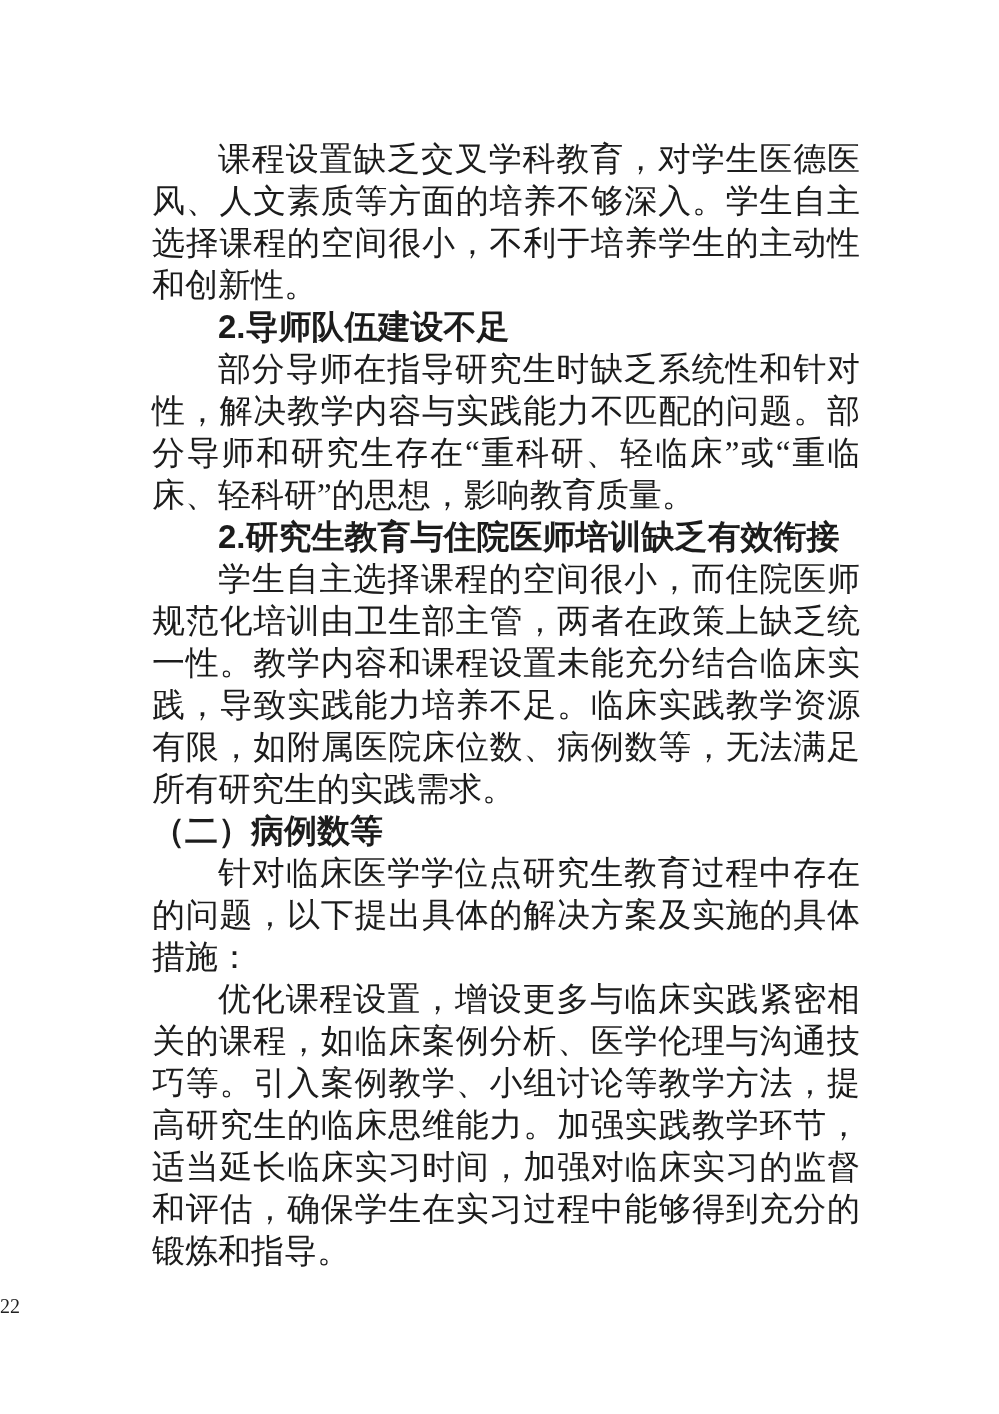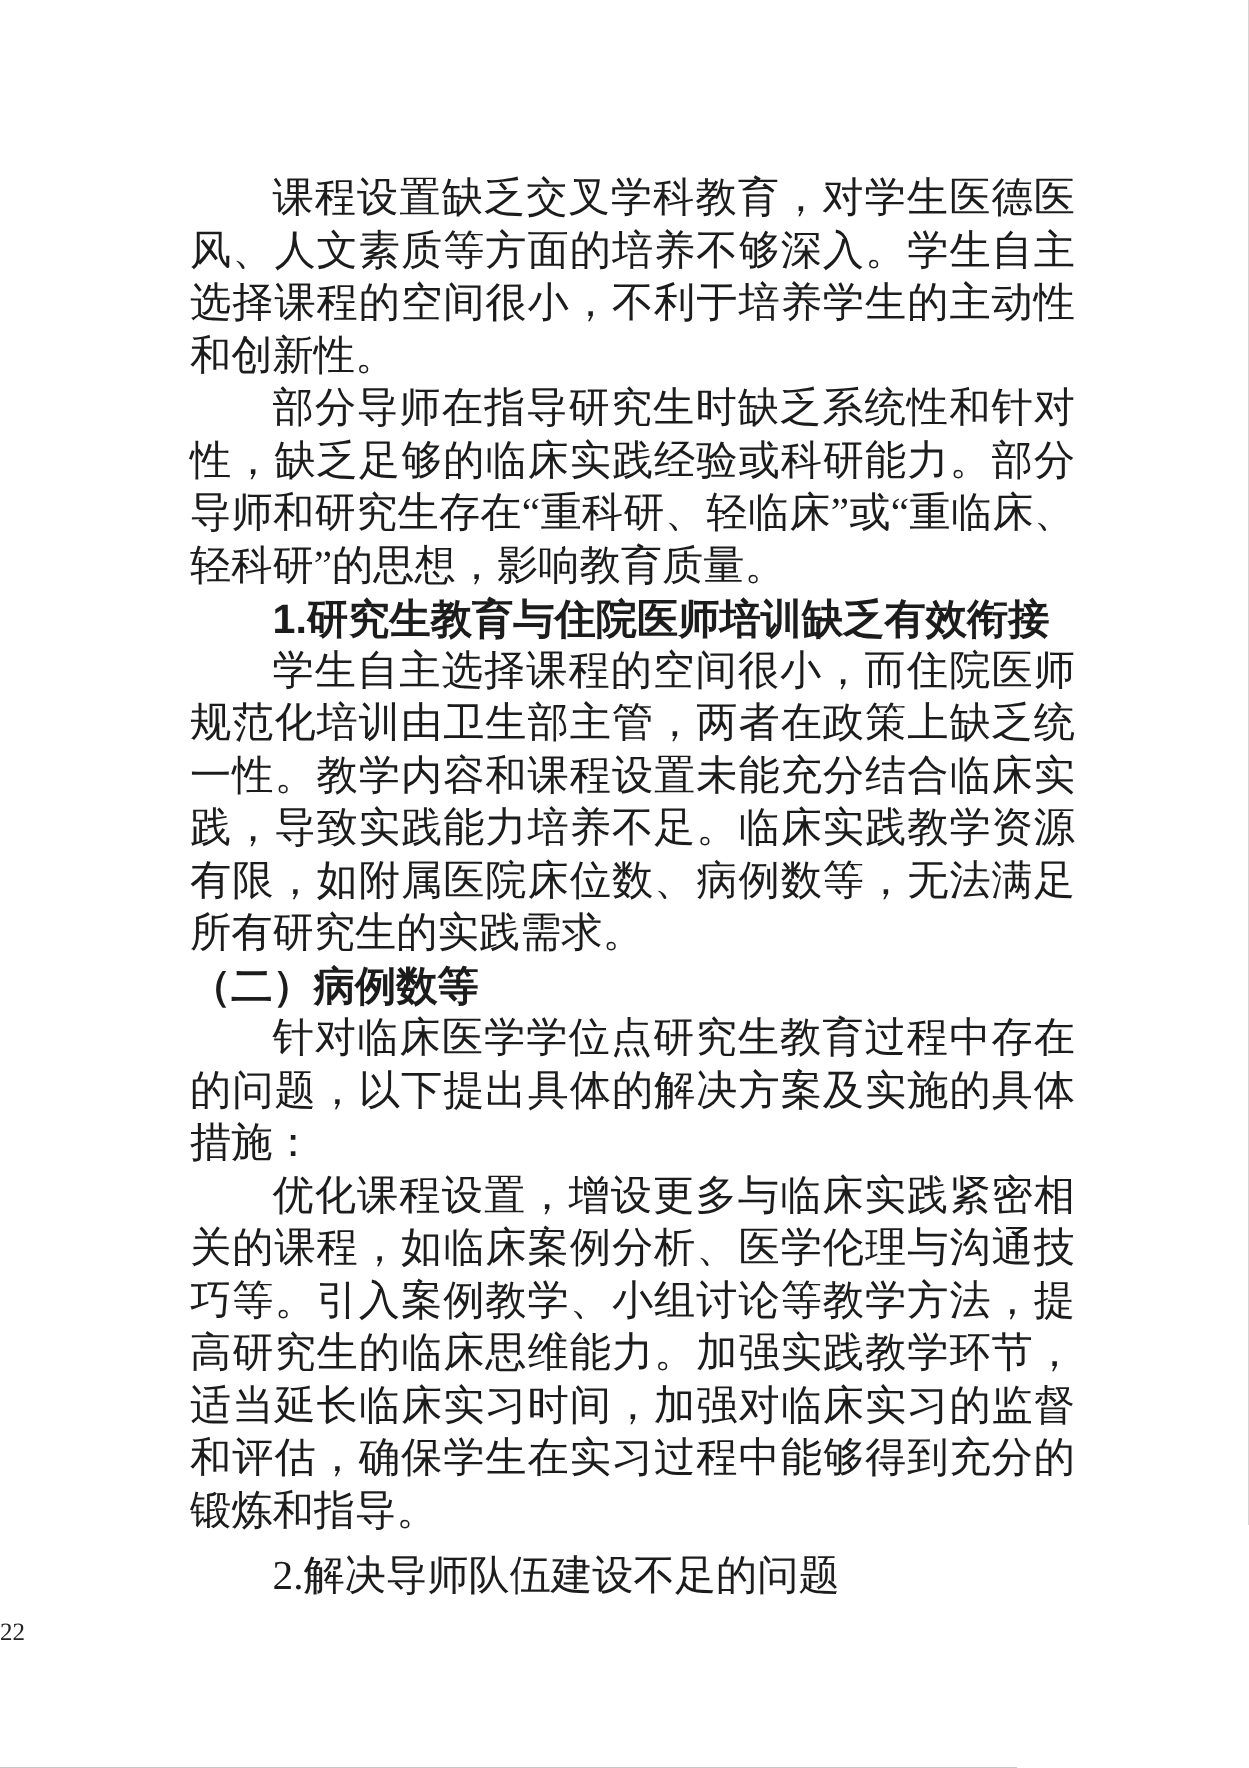--- a/index.html
+++ b/index.html
@@ -56,23 +56,23 @@
     color: #222222;
     font-family: "Liberation Serif", "DejaVu Serif", serif;
   }
 </style>
 </head>
 <body>
 
 <div class="page">
   <div class="content">
     <p class="para">课程设置缺乏交叉学科教育，对学生医德医风、人文素质等方面的培养不够深入。学生自主选择课程的空间很小，不利于培养学生的主动性和创新性。</p>
-    <p class="para">部分导师在指导研究生时缺乏系统性和针对性，缺乏足够的临床实践经验或科研能力。部分导师和研究生存在“重科研、轻临床”或“重临床、轻科研”的思想，影响教育质量。</p>
-    <p class="heading">1.研究生教育与住院医师培训缺乏有效衔接</p>
+    <p class="heading">2.导师队伍建设不足</p>
+    <p class="para">部分导师在指导研究生时缺乏系统性和针对性，解决教学内容与实践能力不匹配的问题。部分导师和研究生存在“重科研、轻临床”或“重临床、轻科研”的思想，影响教育质量。</p>
+    <p class="heading">2.研究生教育与住院医师培训缺乏有效衔接</p>
     <p class="para">学生自主选择课程的空间很小，而住院医师规范化培训由卫生部主管，两者在政策上缺乏统一性。教学内容和课程设置未能充分结合临床实践，导致实践能力培养不足。临床实践教学资源有限，如附属医院床位数、病例数等，无法满足所有研究生的实践需求。</p>
     <p class="heading-noindent">（二）病例数等</p>
     <p class="para">针对临床医学学位点研究生教育过程中存在的问题，以下提出具体的解决方案及实施的具体措施：</p>
     <p class="para">优化课程设置，增设更多与临床实践紧密相关的课程，如临床案例分析、医学伦理与沟通技巧等。引入案例教学、小组讨论等教学方法，提高研究生的临床思维能力。加强实践教学环节，适当延长临床实习时间，加强对临床实习的监督和评估，确保学生在实习过程中能够得到充分的锻炼和指导。</p>
-    <p class="subheading spaced-top">2.解决导师队伍建设不足的问题</p>
   </div>
 
   <div class="page-number">22</div>
 </div>
 
 </body></html>

